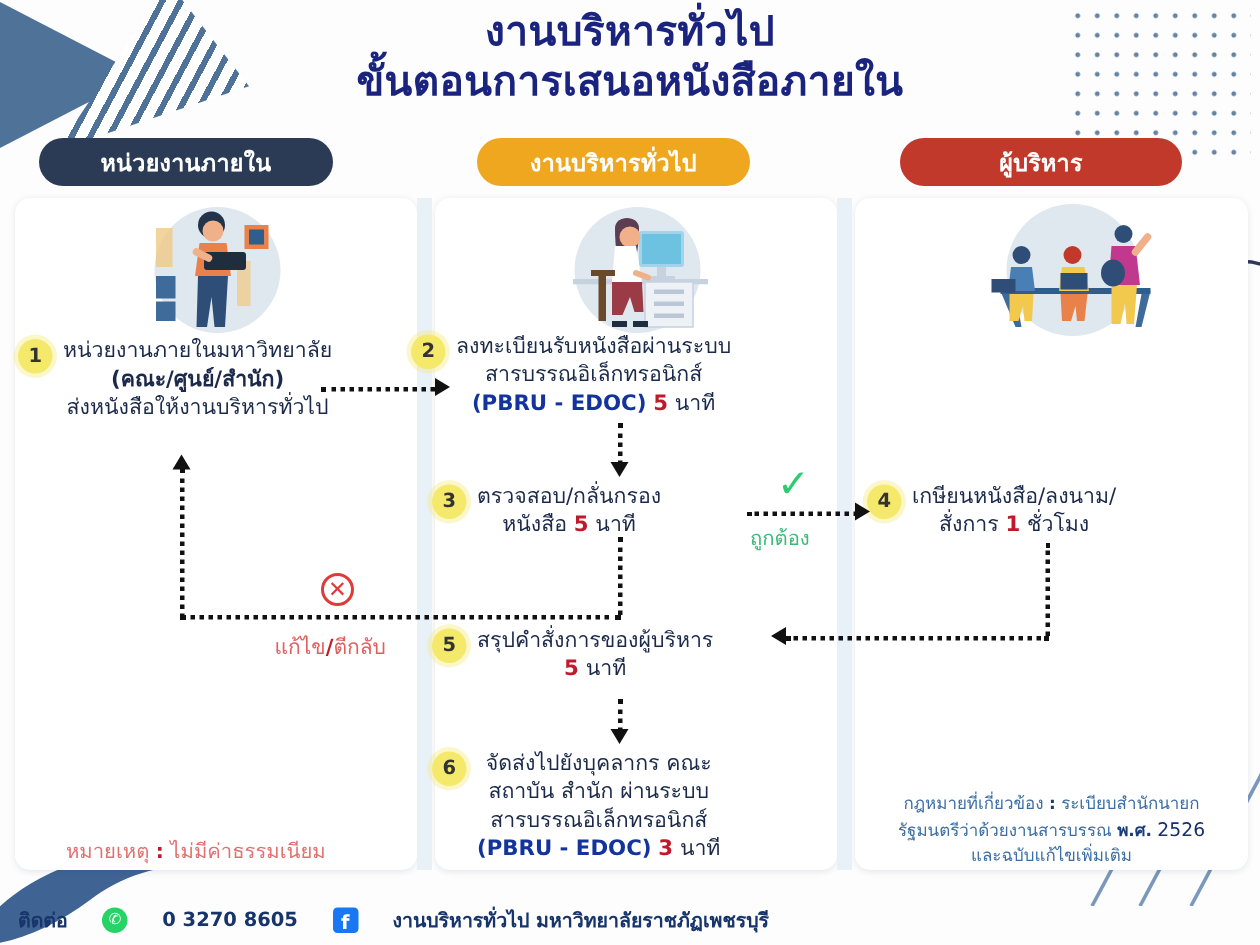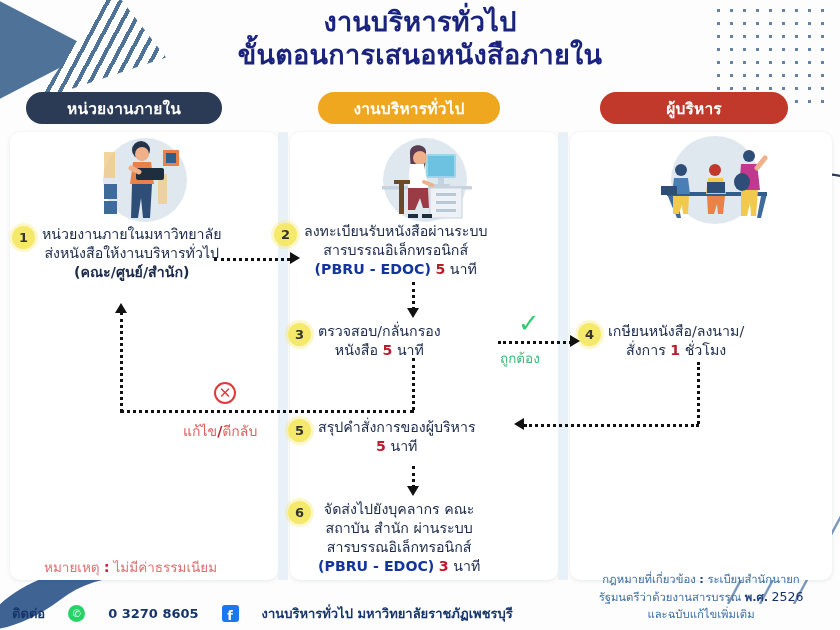--- a/index.html
+++ b/index.html
@@ -121,21 +121,21 @@
   .lbl-rej { position:absolute; font-size:14px; color:#e0605f; }
   .lbl-rej b { color:#c0192b; }
 
   
   .note-left {
     position:absolute; left:44px; top:556px; font-size:13.5px; color:#e07170;
   }
   .note-left b { color:#c0192b; }
   .note-right {
     position:absolute; left:572px; top:528px; width:258px; text-align:center;
-    font-size:11.3px; line-height:1.45; color:#3b6ea5;margin-top:44px;
+    font-size:11.3px; line-height:1.45; color:#3b6ea5;
   }
   .note-right .bold { font-weight:bold; color:#1a3e7a; }
   .note-right .num { font-weight:normal; color:#16306e; font-size:12.5px; }
 
   
   .footer {
     position:absolute; left:0; bottom:0; width:840px; height:34px;
     display:flex; align-items:center; gap:23px; padding-left:12px;
     font-size:13px; font-weight:bold; color:#17356b;
   }
@@ -249,22 +249,22 @@
       <path d="M96 56 h17 l-2 26 h-5 l-1 -14 l-3 14 h-6 Z" fill="#f2c94c"></path>
       <path d="M112 34 l8 -10" stroke="#f0b08a" stroke-width="5" stroke-linecap="round"></path>
       <ellipse cx="97" cy="48" rx="8" ry="9" fill="#2f4e77"></ellipse>
     </svg>
   </div>
 
   <div class="step" style="left:12px; top:225px; width:260px;">
     <div class="bullet">1</div>
     <div class="stxt ctr">
       <div>หน่วยงานภายในมหาวิทยาลัย</div>
+      <div style="font-weight:bold;">(คณะ/ศูนย์/สำนัก)</div>
       <div>ส่งหนังสือให้งานบริหารทั่วไป</div>
-      <div style="font-weight:bold;">(คณะ/ศูนย์/สำนัก)</div>
     </div>
   </div>
 
   <div class="step" style="left:274px; top:222px; width:276px;">
     <div class="bullet">2</div>
     <div class="stxt ctr">
       <div>ลงทะเบียนรับหนังสือผ่านระบบ</div>
       <div>สารบรรณอิเล็กทรอนิกส์</div>
       <div>
         <span class="blue">(PBRU - EDOC)</span>

